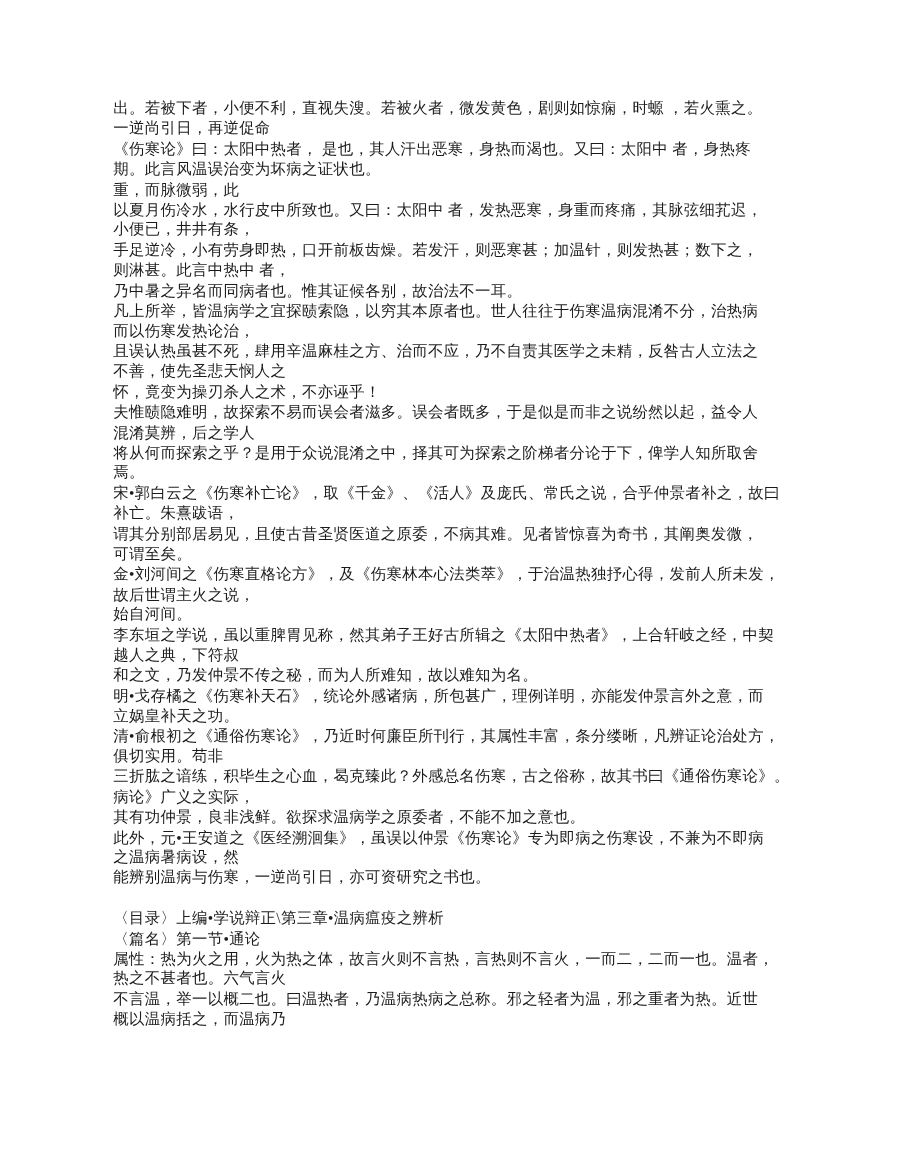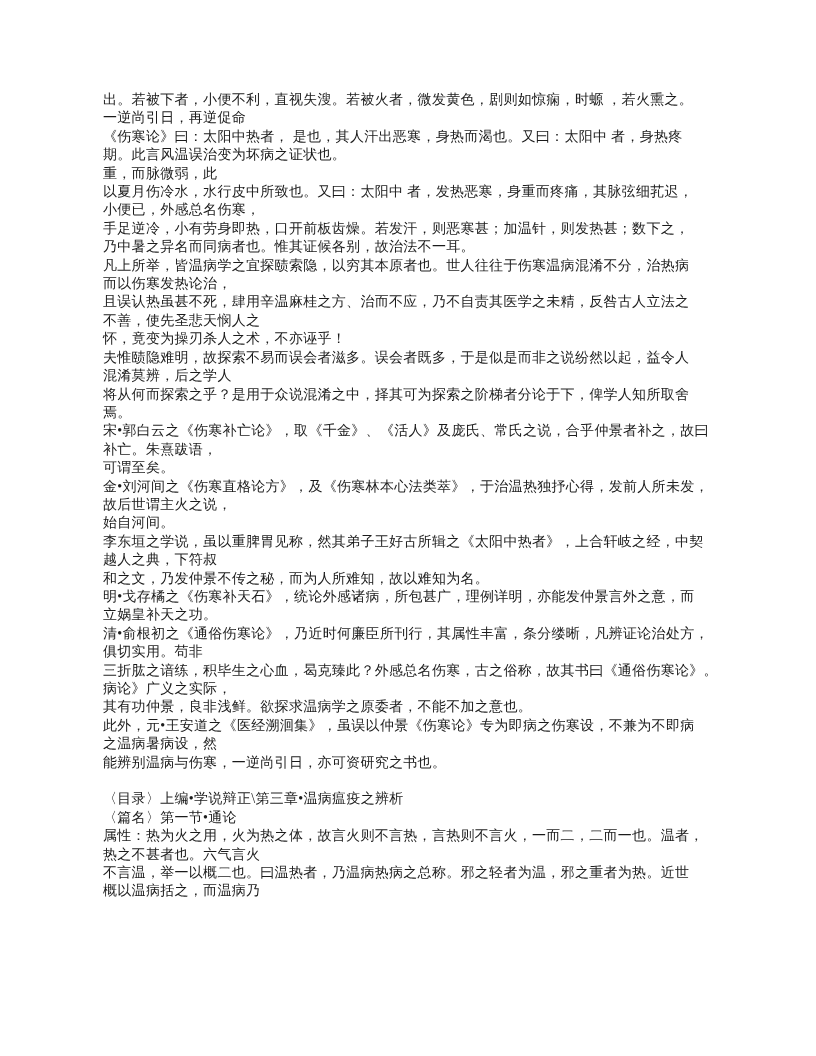--- a/index.html
+++ b/index.html
@@ -35,34 +35,36 @@
 <body>
 
 <div class="page">
   <div class="document-text">
     <div class="text-line">出。若被下者，小便不利，直视失溲。若被火者，微发黄色，剧则如惊痫，时螈 ，若火熏之。</div>
     <div class="text-line">一逆尚引日，再逆促命</div>
     <div class="text-line">《伤寒论》曰：太阳中热者， 是也，其人汗出恶寒，身热而渴也。又曰：太阳中 者，身热疼</div>
     <div class="text-line">期。此言风温误治变为坏病之证状也。</div>
     <div class="text-line">重，而脉微弱，此</div>
     <div class="text-line">以夏月伤冷水，水行皮中所致也。又曰：太阳中 者，发热恶寒，身重而疼痛，其脉弦细芤迟，</div>
-    <div class="text-line">小便已，外感总名伤寒，</div>
+    <div class="text-line">小便已，井井有条，</div>
     <div class="text-line">手足逆冷，小有劳身即热，口开前板齿燥。若发汗，则恶寒甚；加温针，则发热甚；数下之，</div>
+    <div class="text-line">则淋甚。此言中热中 者，</div>
     <div class="text-line">乃中暑之异名而同病者也。惟其证候各别，故治法不一耳。</div>
     <div class="text-line">凡上所举，皆温病学之宜探赜索隐，以穷其本原者也。世人往往于伤寒温病混淆不分，治热病</div>
     <div class="text-line">而以伤寒发热论治，</div>
     <div class="text-line">且误认热虽甚不死，肆用辛温麻桂之方、治而不应，乃不自责其医学之未精，反咎古人立法之</div>
     <div class="text-line">不善，使先圣悲天悯人之</div>
     <div class="text-line">怀，竟变为操刃杀人之术，不亦诬乎！</div>
     <div class="text-line">夫惟赜隐难明，故探索不易而误会者滋多。误会者既多，于是似是而非之说纷然以起，益令人</div>
     <div class="text-line">混淆莫辨，后之学人</div>
     <div class="text-line">将从何而探索之乎？是用于众说混淆之中，择其可为探索之阶梯者分论于下，俾学人知所取舍</div>
     <div class="text-line">焉。</div>
     <div class="text-line">宋•郭白云之《伤寒补亡论》，取《千金》、《活人》及庞氏、常氏之说，合乎仲景者补之，故曰</div>
     <div class="text-line">补亡。朱熹跋语，</div>
+    <div class="text-line">谓其分别部居易见，且使古昔圣贤医道之原委，不病其难。见者皆惊喜为奇书，其阐奥发微，</div>
     <div class="text-line">可谓至矣。</div>
     <div class="text-line">金•刘河间之《伤寒直格论方》，及《伤寒林本心法类萃》，于治温热独抒心得，发前人所未发，</div>
     <div class="text-line">故后世谓主火之说，</div>
     <div class="text-line">始自河间。</div>
     <div class="text-line">李东垣之学说，虽以重脾胃见称，然其弟子王好古所辑之《太阳中热者》，上合轩岐之经，中契</div>
     <div class="text-line">越人之典，下符叔</div>
     <div class="text-line">和之文，乃发仲景不传之秘，而为人所难知，故以难知为名。</div>
     <div class="text-line">明•戈存橘之《伤寒补天石》，统论外感诸病，所包甚广，理例详明，亦能发仲景言外之意，而</div>
     <div class="text-line">立娲皇补天之功。</div>
     <div class="text-line">清•俞根初之《通俗伤寒论》，乃近时何廉臣所刊行，其属性丰富，条分缕晰，凡辨证论治处方，</div>

